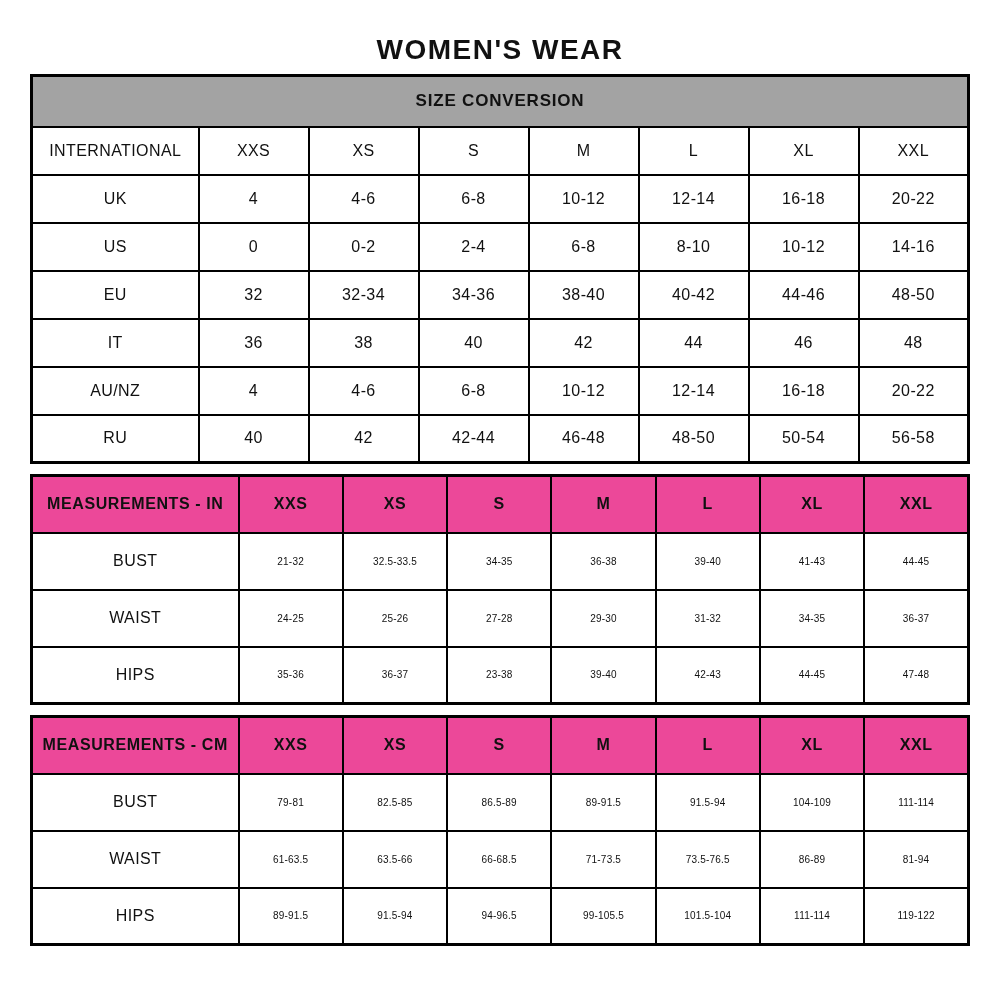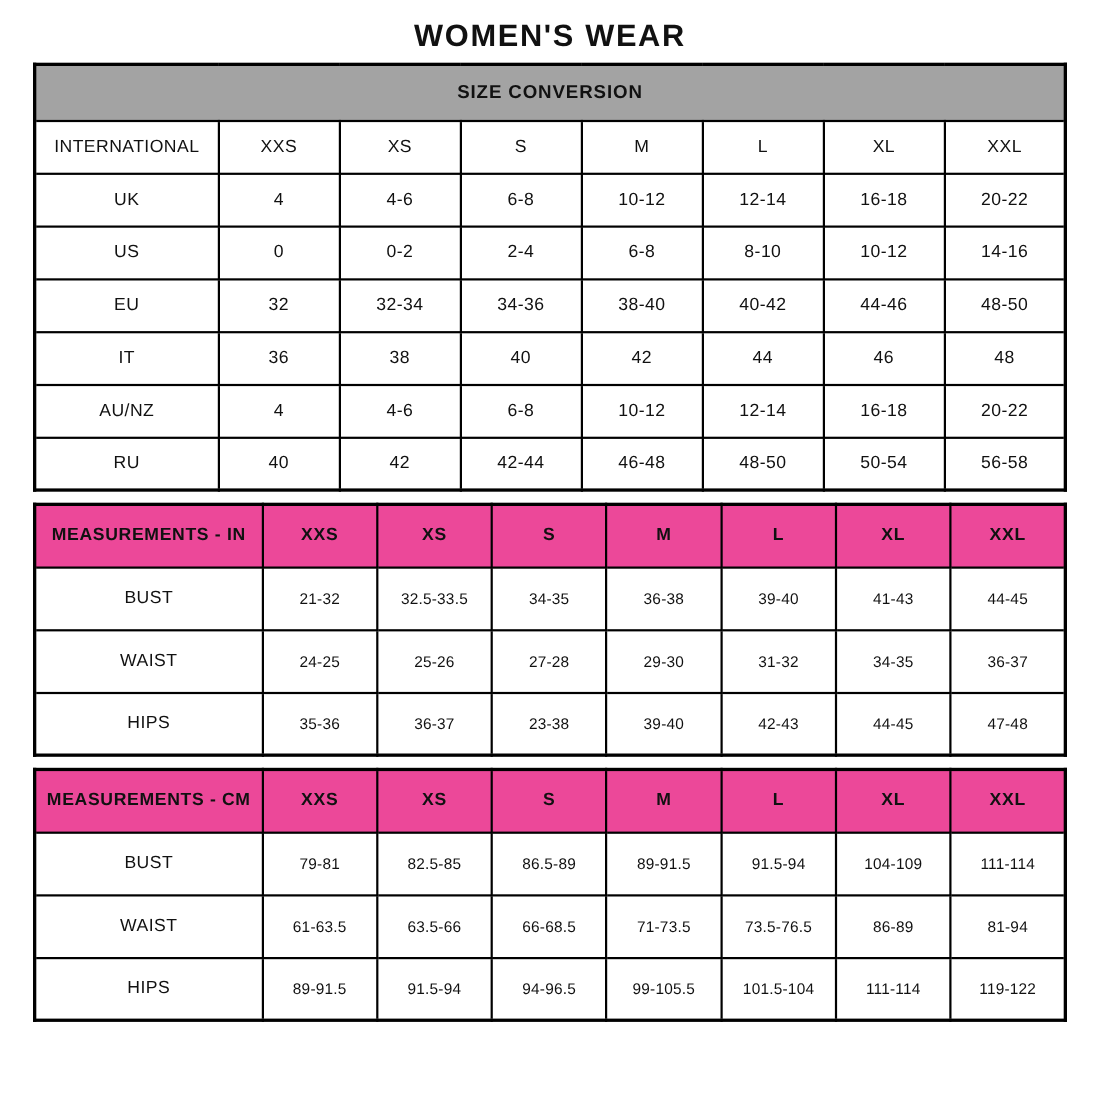--- a/index.html
+++ b/index.html
@@ -3,21 +3,21 @@
 <meta charset="utf-8">
 <style>
   * { box-sizing: border-box; margin: 0; padding: 0; }
   html, body {
     width: 1000px; height: 1000px;
     background: #ffffff;
     font-family: "Liberation Sans", sans-serif;
     color: #111111;
     overflow: hidden;
   }
-  .page { padding: 8px 30px 0 30px; }
+  .page { padding: 25px 30px 0 30px; }
   .title {
     height: 49px;
     display: flex; align-items: center; justify-content: center;
     font-size: 28px; font-weight: bold; letter-spacing: 1.5px;
     color: #111111;
   }
   table.tbl {
     border-collapse: collapse;
     table-layout: fixed;
     width: 940px;
@@ -44,21 +44,21 @@
   
   table.meas { margin-top: 10px; }
   table.meas tr { height: 57px; }
   table.meas th.hdr {
     background: #ec4899;
     font-weight: bold;
     font-size: 16px;
     letter-spacing: 0.6px;
   }
   table.meas td.lbl { font-size: 16px; }
-  table.meas td.val { font-size: 14px; letter-spacing: 0.2px; margin-left: 44px; }
+  table.meas td.val { font-size: 10px; letter-spacing: 0.2px; margin-left: 44px; }
 </style>
 </head>
 <body>
 
 <div class="page">
 
   <div class="title">WOMEN'S WEAR</div>
 
   <table class="tbl conv">
     <colgroup>

